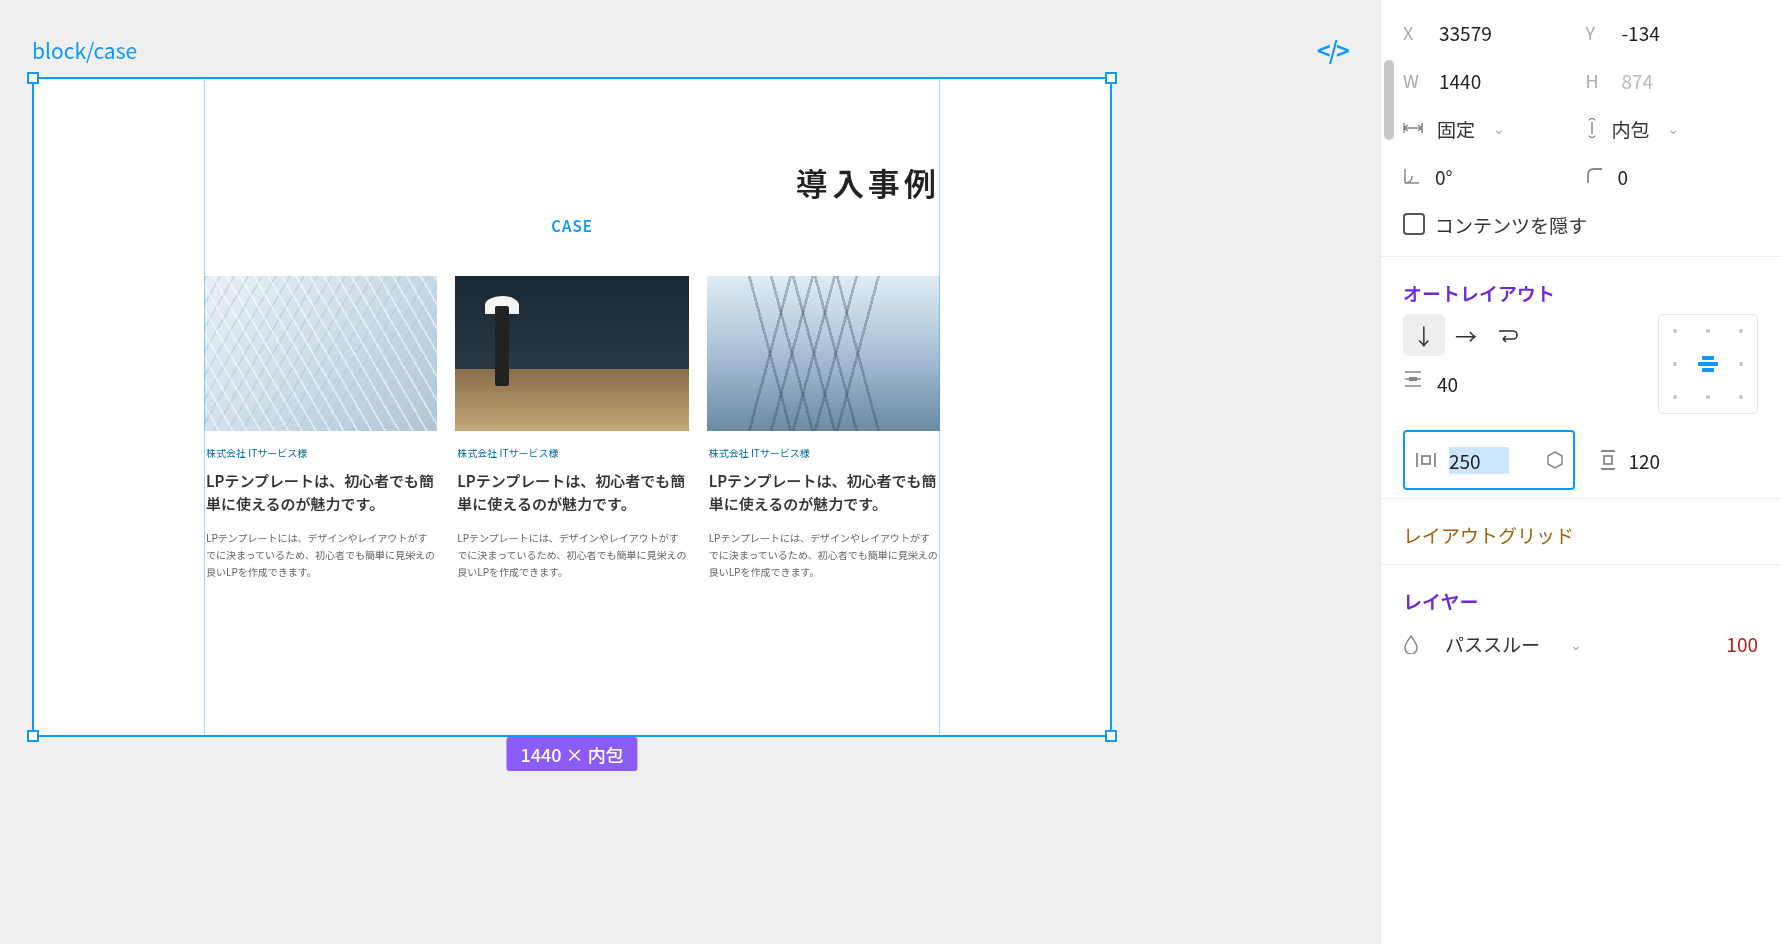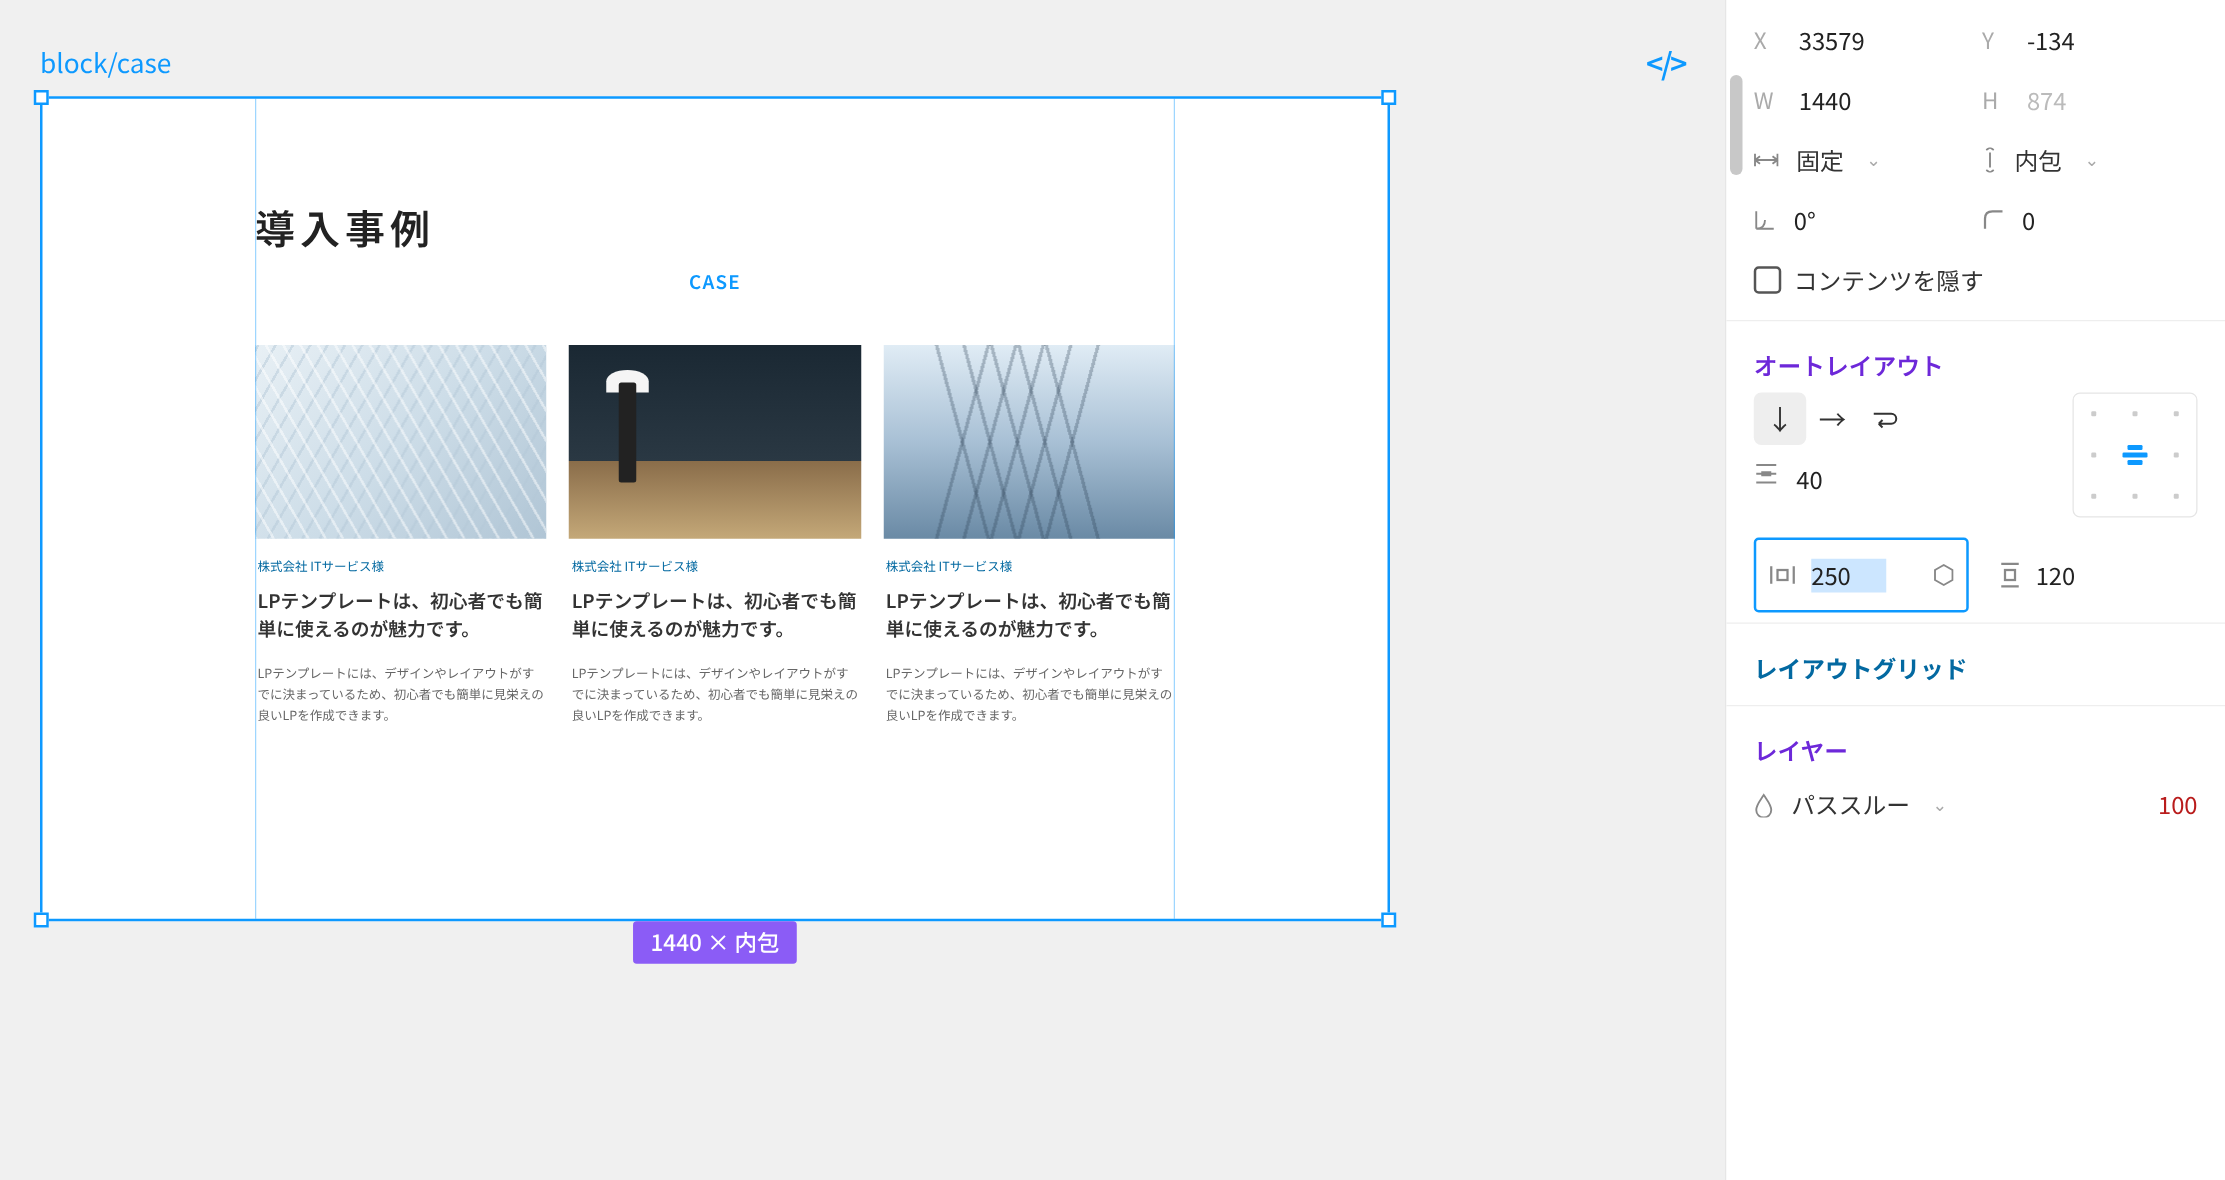--- a/index.html
+++ b/index.html
@@ -52,21 +52,21 @@
 .handle.tr { top: -7px; right: -7px; }
 .handle.bl { bottom: -7px; left: -7px; }
 .handle.br { bottom: -7px; right: -7px; }
 .guide-v { position: absolute; top: 0; bottom: 0; width: 1px; background: rgba(13,153,255,0.4); }
 .guide-v.left { left: 170px; }
 .guide-v.right { right: 170px; }
 .frame-inner {
   padding: 80px 170px 40px;
 }
 .section-title {
-  text-align: left;
+  text-align: right;
   font-size: 32px;
   font-weight: 600;
   letter-spacing: 4px;
   color: #222;
 }
 .section-subtitle {
   text-align: center;
   font-size: 15px;
   font-weight: 600;
   color: #0d99ff;
@@ -174,21 +174,21 @@
   width: 22px; height: 22px;
   border: 2px solid #555;
   border-radius: 4px;
 }
 .section-heading {
   font-size: 19px;
   font-weight: 600;
   color: #6d28d9;
   padding: 14px 0 8px;
 }
-.section-heading.muted { color: #0369a1; font-weight: 700; }
+.section-heading.muted { color: #a16207; font-weight: 400; }
 .direction-btns { display: flex; gap: 0; }
 .dir-btn {
   width: 42px; height: 42px;
   display: flex; align-items: center; justify-content: center;
   border-radius: 6px;
   font-size: 22px;
   color: #333;
   cursor: pointer;
 }
 .dir-btn.active { background: #eee; }
@@ -227,21 +227,21 @@
   color: #222;
   background: transparent;
   border: none;
   outline: none;
   width: 60px;
 }
 .pad-input.focused .val-input {
   background: #cce6ff;
 }
 .settings-icon { color: #888; margin-left: auto; }
-.layer-row { display: flex; align-items: center; gap: 14px; padding: 8px 0; text-align: center; }
+.layer-row { display: flex; align-items: center; gap: 26px; padding: 8px 0; text-align: center; }
 .opacity-val { margin-left: auto; font-size: 19px; color: #b91c1c; }
 </style>
 </head>
 <body>
 
 <div class="canvas-area">
   <div class="frame-label">
     <span>block/case</span>
     <span class="code-icon">&lt;/&gt;</span>
   </div>

